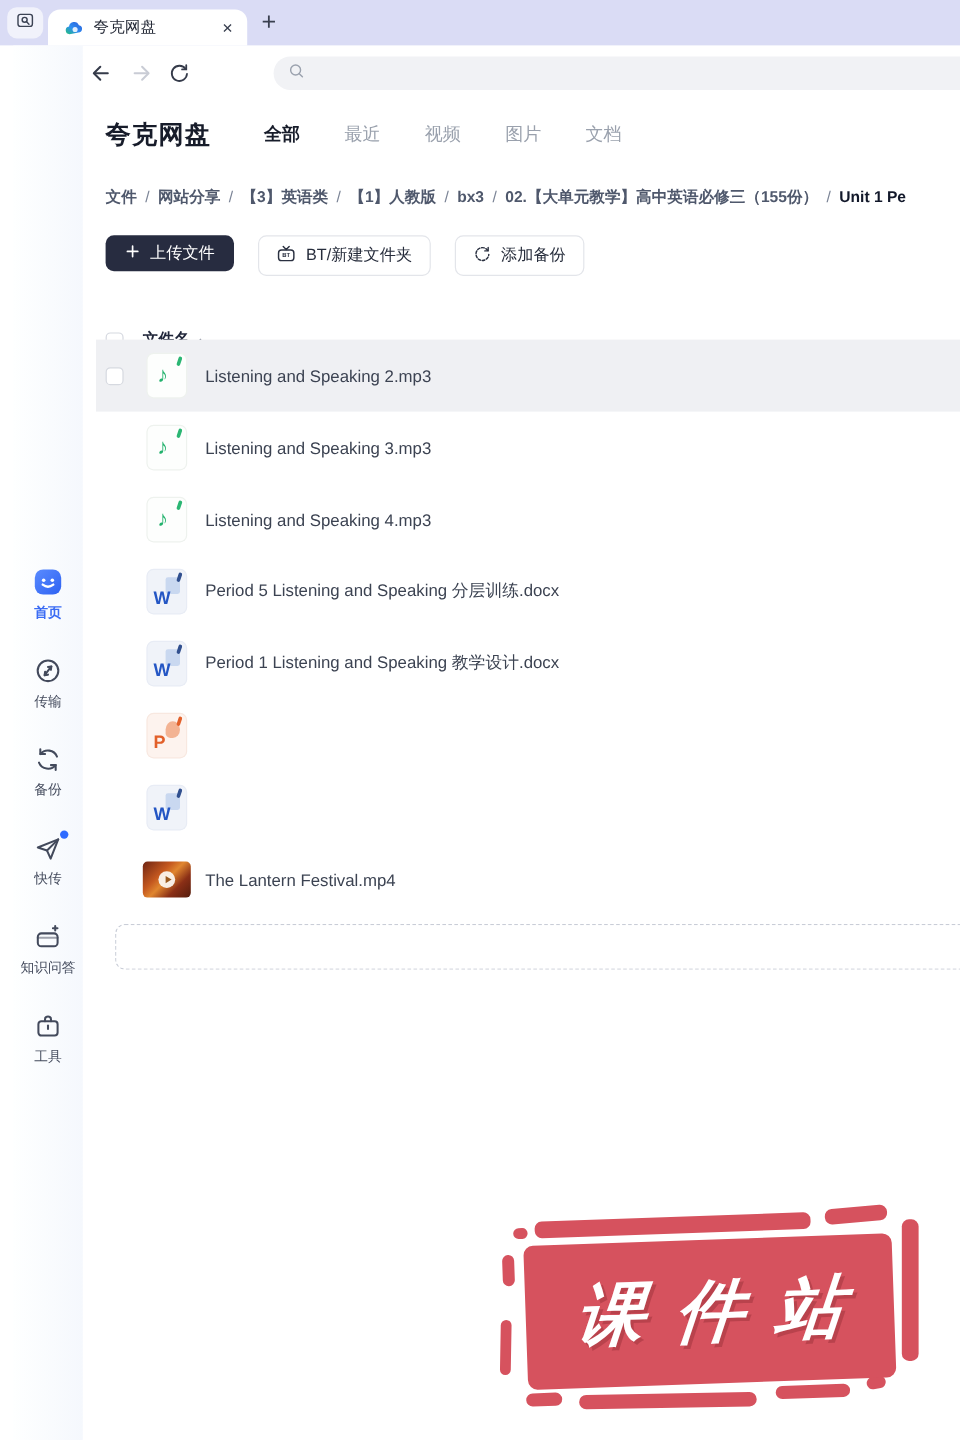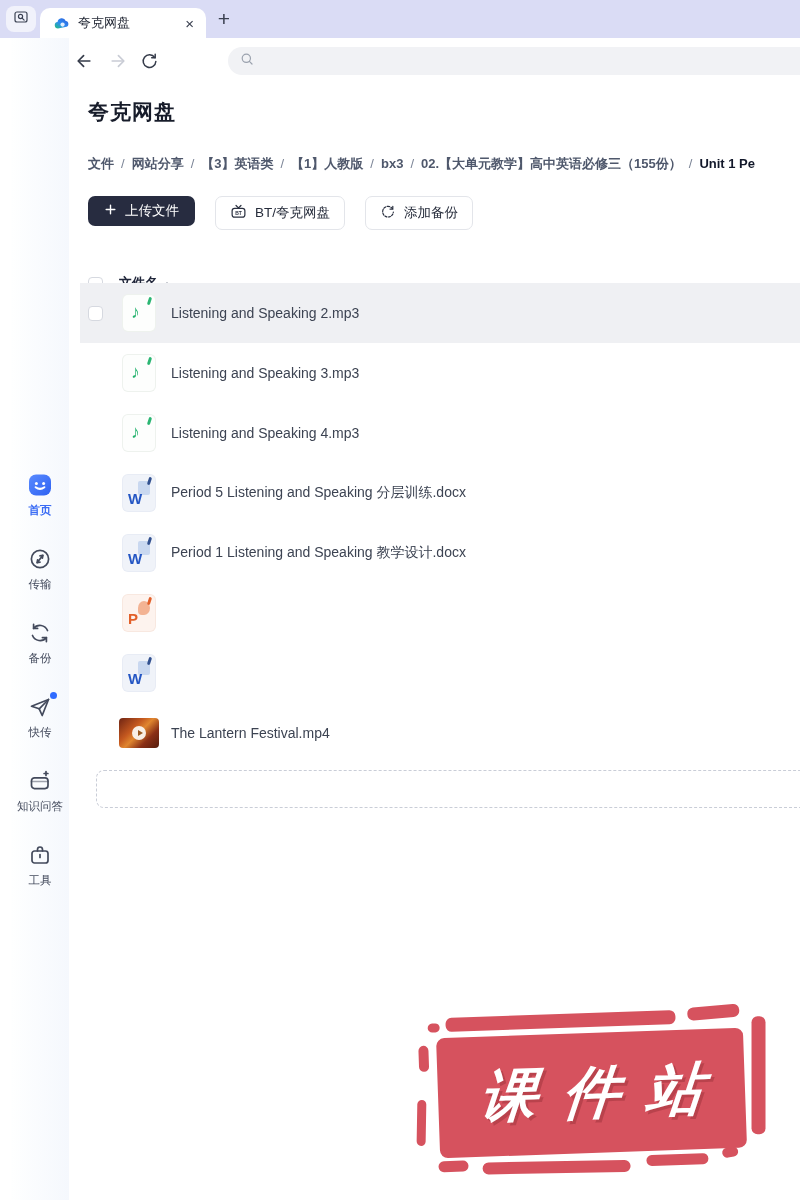--- a/index.html
+++ b/index.html
@@ -247,20 +247,27 @@
           </svg>
         </div>
         <span class="side-label">工具</span>
       </div>
     </nav>
 </aside>
 
 <main>
   <div class="title-row">
     <h1>夸克网盘</h1>
+    <div class="vtabs" id="view-tabs">
+        <div class="vtab active">全部</div>
+        <div class="vtab">最近</div>
+        <div class="vtab">视频</div>
+        <div class="vtab">图片</div>
+        <div class="vtab">文档</div>
+      </div>
   </div>
 
   <div class="breadcrumb" id="breadcrumb"><span class="crumb">文件</span><span class="sep">/</span><span class="crumb">网站分享</span><span class="sep">/</span><span class="crumb">【3】英语类</span><span class="sep">/</span><span class="crumb">【1】人教版</span><span class="sep">/</span><span class="crumb">bx3</span><span class="sep">/</span><span class="crumb">02.【大单元教学】高中英语必修三（155份）</span><span class="sep">/</span><span class="crumb-cur">Unit 1 Pe</span></div>
 
   <div class="toolbar">
     <div class="btn-dark">
       <span>
         <svg width="13" height="13" viewBox="0 0 24 24" fill="none" stroke="#fff" stroke-width="2.6" stroke-linecap="round">
             <path d="M12 4 v16 M4 12 h16"></path>
           </svg>
@@ -268,21 +275,21 @@
       <span>上传文件</span>
     </div>
     <div class="btn">
       <span>
         <svg width="17" height="17" viewBox="0 0 24 24" fill="none" stroke="#2a3040" stroke-width="1.7" stroke-linecap="round">
           <rect x="3" y="7.5" width="18" height="12.5" rx="3.5"></rect>
             <path d="M8.5 3.5 L12 7 L15.5 3.5"></path>
           <text x="12" y="16.3" font-size="7" font-weight="bold" text-anchor="middle" fill="#2a3040" stroke="none">BT</text>
         </svg>
       </span>
-      <span>BT/夸克网盘</span>
+      <span>BT/新建文件夹</span>
     </div>
     <div class="btn">
       <span>
         <svg width="16" height="16" viewBox="0 0 24 24" fill="none" stroke="#2a3040" stroke-width="1.8" stroke-linecap="round">
           <path d="M18.6 7 A8 8 0 1 0 20 12" stroke-dasharray="3.2 2.2"></path>
             <path d="M19.2 3.4 v4.2 h-4.2"></path>
         </svg>
       </span>
       <span>添加备份</span>
     </div>

